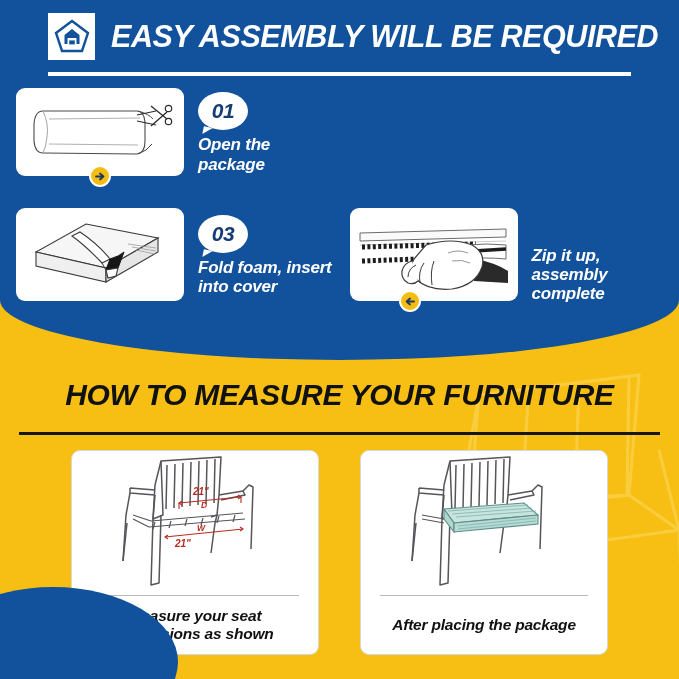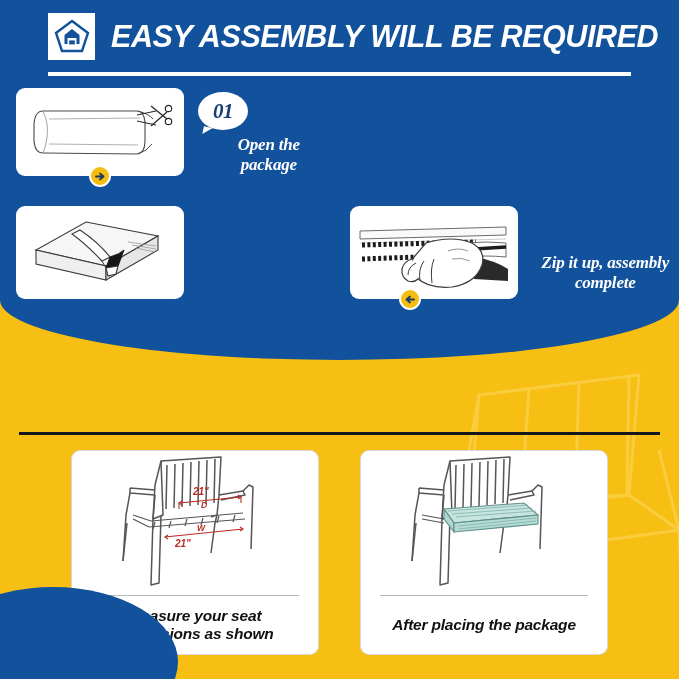--- a/index.html
+++ b/index.html
@@ -37,21 +37,21 @@
     background:#ffffff;
   }
 
   
   .steps{
     position:absolute;left:0;top:88px;width:679px;
   }
   .step-row{display:flex;}
   .step{
     display:flex;align-items:center;
-    width:50%;box-sizing:border-box;font-family:Liberation Serif, serif;
+    width:50%;box-sizing:border-box;
   }
   .step.left{padding-left:16px;}
   .step.right{padding-left:10px;}
   .step-card{
     position:relative;
     width:168px;height:88px;background:#ffffff;border-radius:9px;
     flex:0 0 auto;
     display:flex;align-items:center;justify-content:center;
   }
   .step-row.second .step-card{height:93px;}
@@ -83,21 +83,20 @@
     width:0;height:0;
     border-left:9px solid #ffffff;
     border-bottom:8px solid transparent;
     transform:rotate(12deg);
   }
   .step-label{
     margin-top:5px;color:#ffffff;
     font-size:17px;font-weight:bold;font-style:italic;
     line-height:1.13;letter-spacing:-0.2px;
     max-width:190px;
-    text-align:center;
   }
 
   
   .measure-title{
     position:absolute;left:0;top:378px;width:679px;text-align:center;
     color:#111111;font-size:30px;font-weight:bold;font-style:italic;
     letter-spacing:-0.3px;
   }
   .measure-rule{
     position:absolute;left:19px;top:432px;width:641px;height:3px;
@@ -196,20 +195,25 @@
             <svg width="145" height="78" viewBox="0 0 145 78">
               <polygon points="58,8 130,22 78,52 8,36" fill="#F6F6F6" stroke="#3A3A3A" stroke-width="1.1"></polygon>
               <polygon points="8,36 78,52 78,66 8,50" fill="#EFEFEF" stroke="#3A3A3A" stroke-width="1.1"></polygon>
               <polygon points="78,52 130,22 130,36 78,66" fill="#E6E6E6" stroke="#3A3A3A" stroke-width="1.1"></polygon>
               <path d="M100,28 L128,32 M104,31 L128,35 M108,34 L127,38" stroke="#9A9A9A" stroke-width="0.8" fill="none"></path>
               <path d="M52,16 Q70,28 82,43 L74,47 Q58,30 44,20 Z" fill="#FFFFFF" stroke="#3A3A3A" stroke-width="1.1"></path>
               <path d="M82,43 Q92,40 96,36 L90,52 Q84,56 78,54 Z" fill="#161616" stroke="#161616" stroke-width="1"></path>
               <path d="M78,54 L80,62 L88,60 L90,52 Z" fill="#FFFFFF" stroke="#3A3A3A" stroke-width="1.1"></path>
               <path d="M74,47 L78,54" stroke="#3A3A3A" stroke-width="1" fill="none"></path>
             </svg>
+          </div>
+          <div class="step-text">
+            <div class="num-bubble">03</div>
+            <div class="step-label" style="white-space:pre-line;">Fold foam, insert
+into cover</div>
           </div>
         </div>
 
         <div class="step right">
           <div class="step-card">
             <svg width="155" height="80" viewBox="0 0 155 80">
               <path d="M4,18 L150,14 L150,22 L4,26 Z" fill="#FAFAFA" stroke="#5A5A5A" stroke-width="0.9"></path>
               <path d="M4,30 L150,26" stroke="#BFBFBF" stroke-width="0.8" fill="none"></path>
               <path d="M6,32 L120,29" stroke="#1C1C1C" stroke-width="5" stroke-dasharray="3 2.4" fill="none"></path>
               <path d="M6,46 L118,42" stroke="#1C1C1C" stroke-width="5" stroke-dasharray="3 2.4" fill="none"></path>
@@ -243,20 +247,21 @@
   <svg class="bg-chair" width="260" height="300" viewBox="0 0 260 300">
     <g fill="none" stroke="#FBD962" stroke-width="3">
       <path d="M30,150 L50,40 L210,20 L200,140 Z"></path>
       <path d="M50,40 L40,160 M100,33 L92,152 M150,27 L146,146 M200,22 L198,141"></path>
       <path d="M20,160 L200,140 L250,175 L70,200 Z"></path>
       <path d="M70,200 L80,290 M250,175 L254,270 M20,160 L26,250"></path>
       <path d="M5,120 L30,150 M230,95 L250,175"></path>
     </g>
   </svg>
 
+  <div class="measure-title">HOW TO MEASURE YOUR FURNITURE</div>
   <div class="measure-rule"></div>
 
   <div class="panels">
 
     <div class="panel">
       <div class="panel-art">
         <svg width="205" height="140" viewBox="0 0 205 140">
           <g fill="none" stroke="#55555A" stroke-width="1.5" stroke-linejoin="round">
             <path d="M62,32 L68,8 L128,4 L126,42"></path>
             <path d="M62,32 L60,66 L70,62 L68,8"></path>

